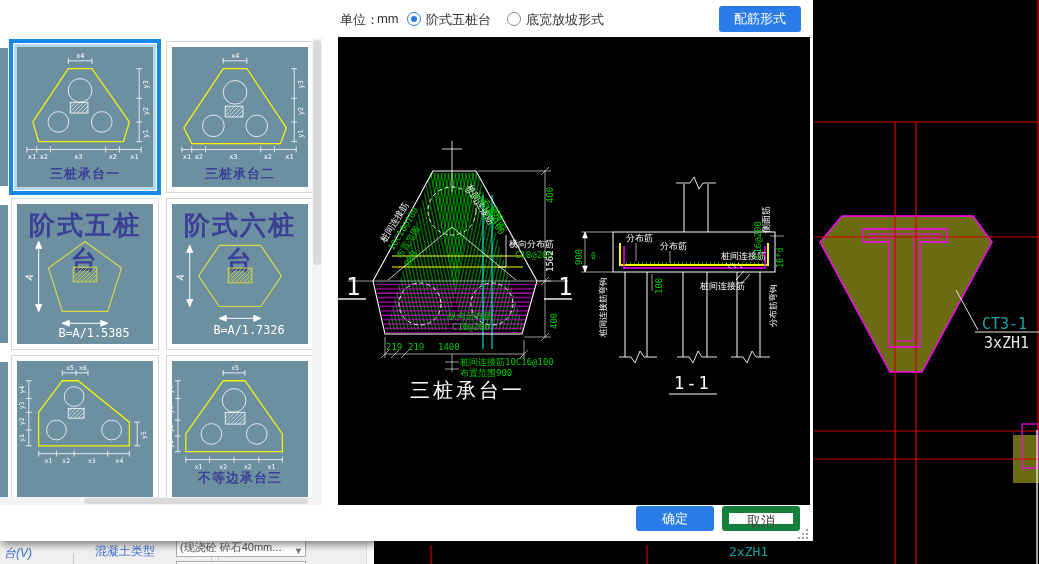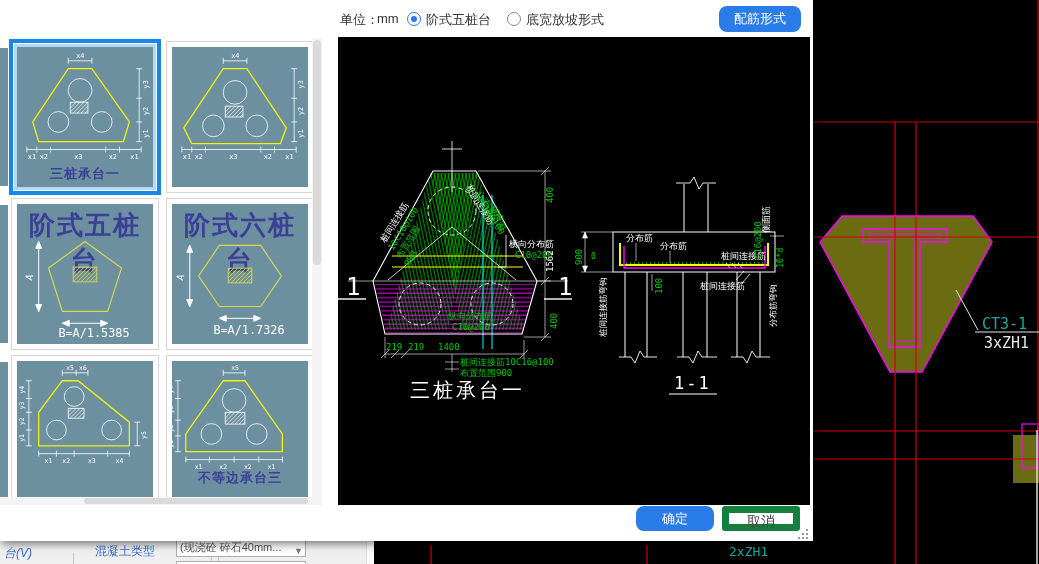--- a/index.html
+++ b/index.html
@@ -22,21 +22,21 @@
   
   .dialog { position:absolute; left:0; top:0; width:813px; height:541px; background:#fff;
             box-shadow:2px 3px 8px rgba(0,0,0,.5); z-index:10;padding-left:24px; }
   .toolbar { position:absolute; left:0; top:0; width:813px; height:37px; background:#fff; }
   .tb-text { position:absolute; top:11px; font-size:13px; color:#333; }
   .radio { position:absolute; top:12px; width:14px; height:14px; border-radius:50%; background:#fff; }
   .radio.sel { border:1px solid #2a7ce9; }
   .radio.sel::after { content:''; position:absolute; inset:3px; border-radius:50%; background:#2a7ce9; }
   .radio.unsel { border:1px solid #8a8a8a; }
   .btn-blue { position:absolute; background:#2a7ce9; color:#fff; font-size:13px; border:none;
-              border-radius:8px; cursor:pointer; font-family:inherit; }
+              border-radius:3px; cursor:pointer; font-family:inherit; }
   .btn-gray { position:absolute; background:#fff; color:#444; font-size:14px;
               border:7px solid #15803d; border-radius:3px; cursor:pointer; font-family:inherit; }
 
   
   .thumb-panel { position:absolute; left:0; top:38px; width:322px; height:467px; overflow:hidden; background:#fff; }
   .tile { position:absolute; width:148px; height:152px; background:#fff; border:1px solid #d6d6d6; }
   .tile .timg { position:absolute; left:5px; right:5px; top:5px; bottom:5px; background:#6d90a1; }
   .tile.sel { left:9px; top:1px; width:152px; height:156px; border:4px solid #1787e8; }
   .tile.sel .timg { left:4px; right:4px; top:4px; bottom:4px; box-shadow:0 0 0 3px #b5d9f5; }
   .sliver { position:absolute; left:0; width:8px; background:#6d90a1; }
@@ -202,20 +202,21 @@
               <text transform="translate(133,38) rotate(-90)">y3</text>
               <text transform="translate(133,65) rotate(-90)">y2</text>
               <text transform="translate(133,88) rotate(-90)">y1</text>
               <text x="11" y="110">x1</text>
               <text x="23" y="110">x2</text>
               <text x="58" y="110">x3</text>
               <text x="93" y="110">x2</text>
               <text x="115" y="110">x1</text>
             </g>
           </svg>
+          <div class="caption">三桩承台二</div>
         </div>
       </div>
 
       <div class="tile" style="left:11px; top:160px;">
         <div class="timg">
           <div class="ttitle">阶式五桩台</div>
           <svg viewBox="0 0 138 134">
             <defs>
                 <pattern id="y3" patternUnits="userSpaceOnUse" width="4" height="4">
               <path d="M0,4 L4,0" stroke="#f2f20a" stroke-width="0.7"></path>

